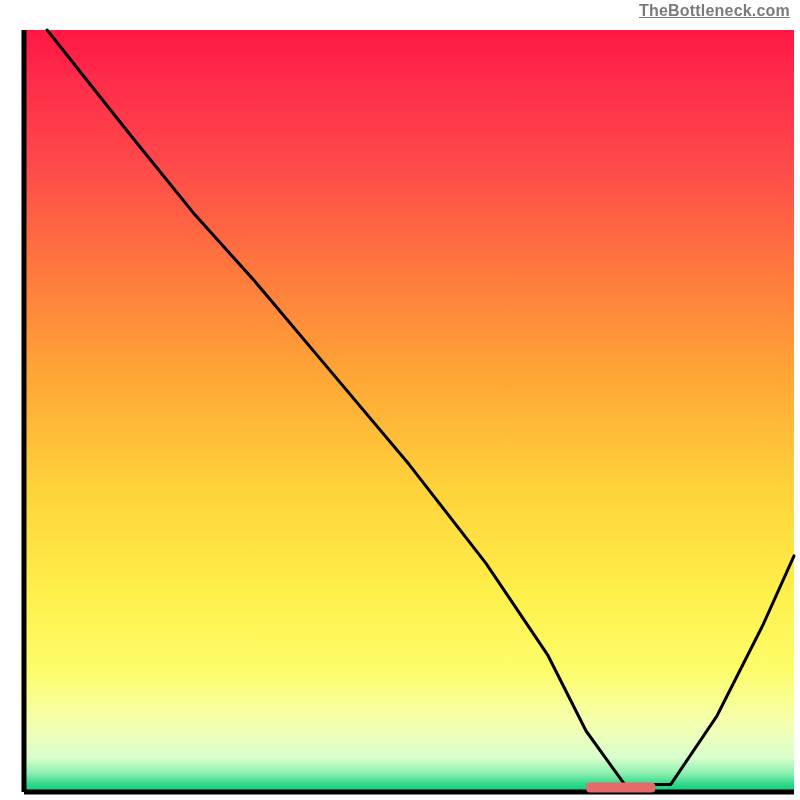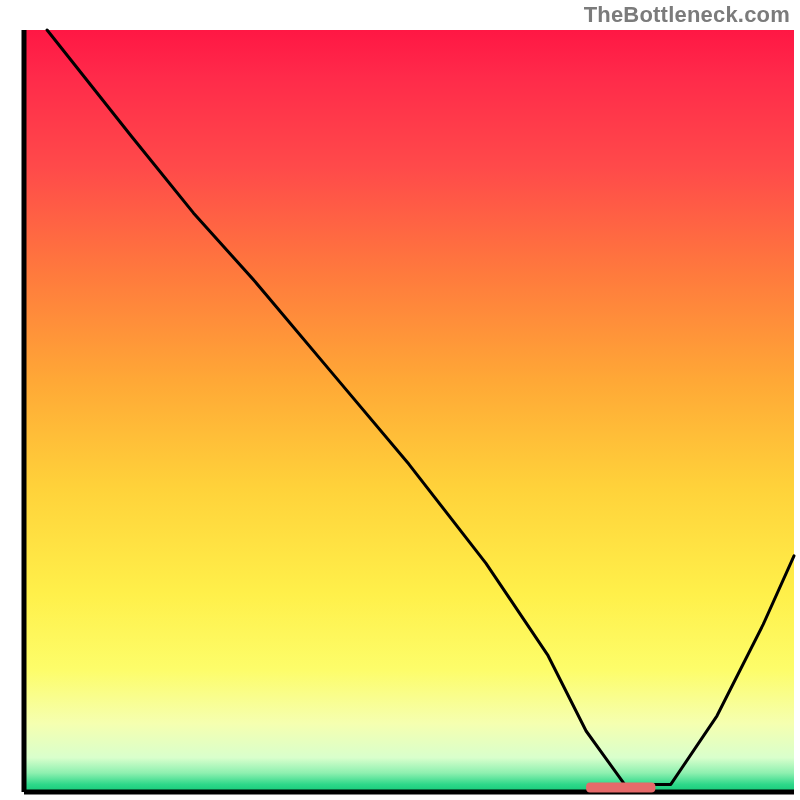--- a/index.html
+++ b/index.html
@@ -16,24 +16,25 @@
     left: 0;
     top: 0;
     width: 800px;
     height: 800px;
     box-sizing: border-box;
   }
   .watermark {
     position: absolute;
     top: 2px;
     right: 10px;
-    font-size: 22px;
+    font-size: 16px;
     font-weight: 600;
     color: #7b7b7b;
     letter-spacing: 0.2px;
+    text-decoration: underline;
   }
   svg {
     display: block;
   }
 </style>
 </head>
 <body>
 
 <div class="frame">
   <div class="watermark">TheBottleneck.com</div>

